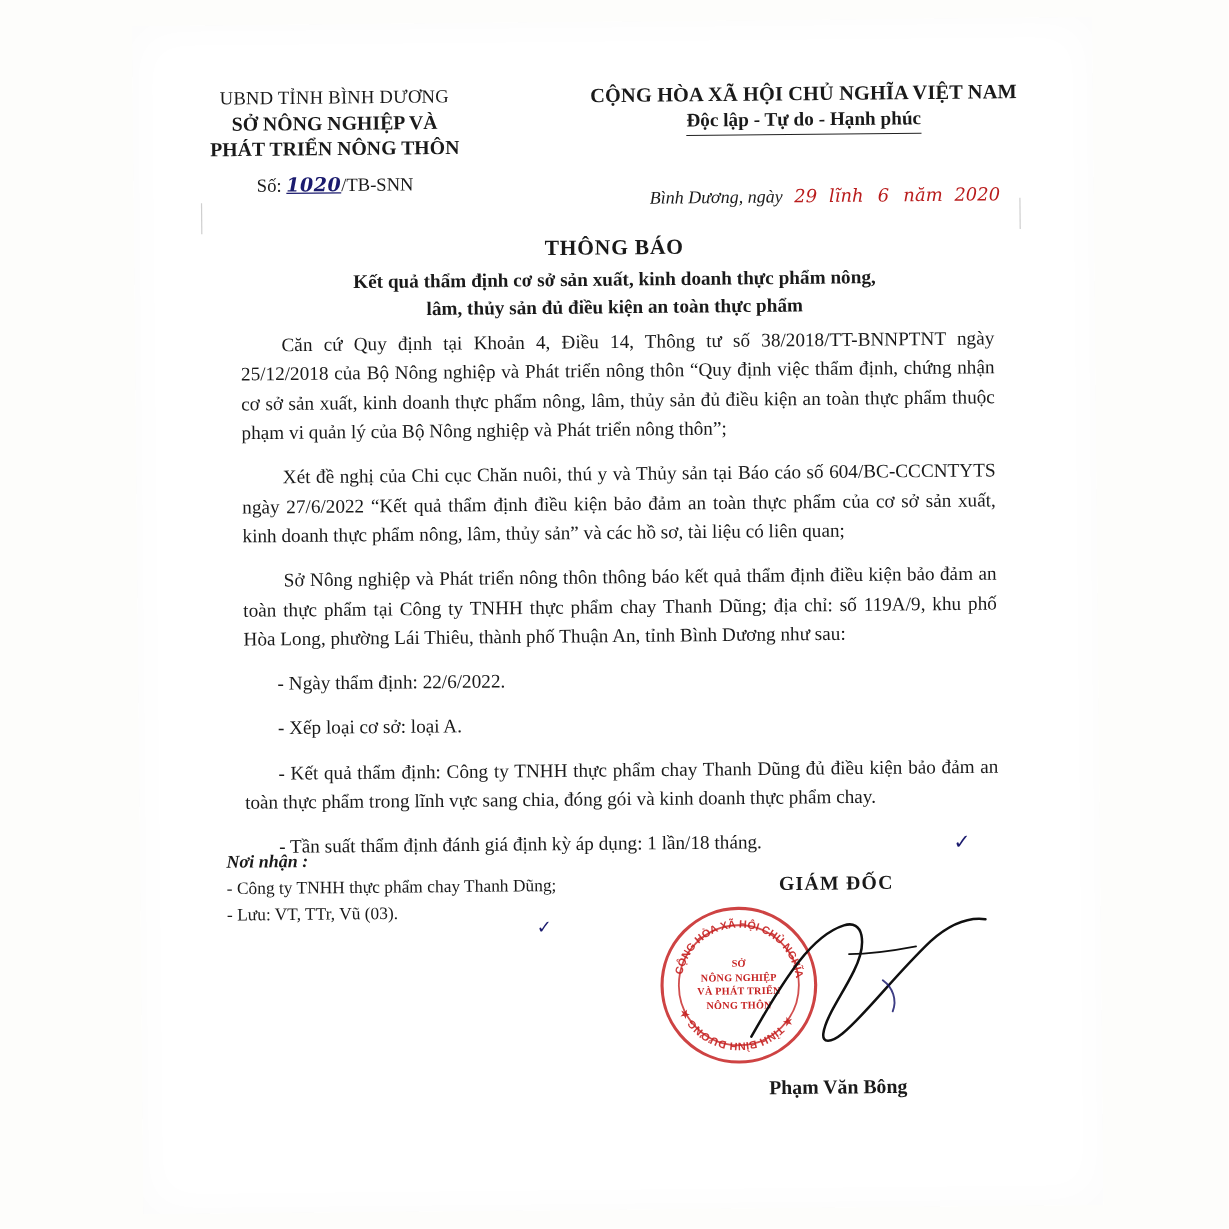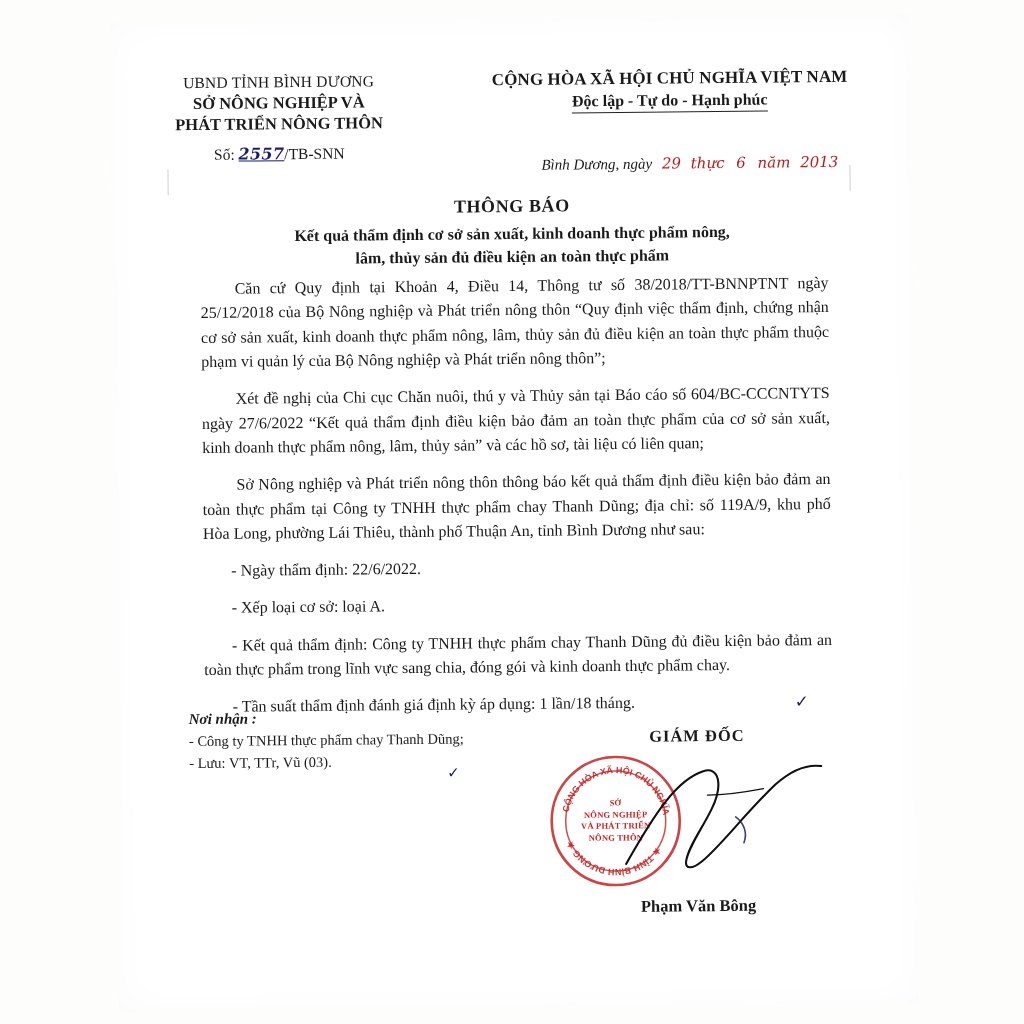--- a/index.html
+++ b/index.html
@@ -234,36 +234,36 @@
     <div class="edge-mark" style="left:56px; top:148px;"></div>
     <div class="edge-mark" style="left:738px; top:150px;"></div>
 
     <div class="header">
       <div class="hdr-left">
         <div class="org1">UBND TỈNH BÌNH DƯƠNG</div>
         <div class="org2">SỞ NÔNG NGHIỆP VÀ</div>
         <div class="org2">PHÁT TRIỂN NÔNG THÔN</div>
         <div class="sodoc">
           <span>Số:</span>
-          <span class="handwrite" style="font-size:16px; text-decoration:underline;">2557</span><span>/TB-SNN</span>
+          <span class="handwrite" style="font-size:16px; text-decoration:underline;">1020</span><span>/TB-SNN</span>
         </div>
       </div>
       <div class="hdr-right">
         <div class="nation">CỘNG HÒA XÃ HỘI CHỦ NGHĨA VIỆT NAM</div>
         <div class="motto">Độc lập - Tự do - Hạnh phúc</div>
       </div>
     </div>
 
     <div class="place-date">
       <span>Bình Dương, ngày</span>
       <span class="hw" style="margin:0 6px;">29</span>
-      <span class="hw">thực</span>
+      <span class="hw">lĩnh</span>
       <span class="hw" style="margin:0 8px;">6</span>
       <span class="hw">năm</span>
-      <span class="hw" style="margin-left:6px;">2013</span>
+      <span class="hw" style="margin-left:6px;">2020</span>
     </div>
 
     <div class="title-block">
       <div class="title-main">THÔNG BÁO</div>
       <div class="title-sub">Kết quả thẩm định cơ sở sản xuất, kinh doanh thực phẩm nông,</div>
       <div class="title-sub" style="margin-top:0;">lâm, thủy sản đủ điều kiện an toàn thực phẩm</div>
     </div>
 
     <div class="body">
       <p>Căn cứ Quy định tại Khoản 4, Điều 14, Thông tư số 38/2018/TT-BNNPTNT ngày 25/12/2018 của Bộ Nông nghiệp và Phát triển nông thôn “Quy định việc thẩm định, chứng nhận cơ sở sản xuất, kinh doanh thực phẩm nông, lâm, thủy sản đủ điều kiện an toàn thực phẩm thuộc phạm vi quản lý của Bộ Nông nghiệp và Phát triển nông thôn”;</p>

